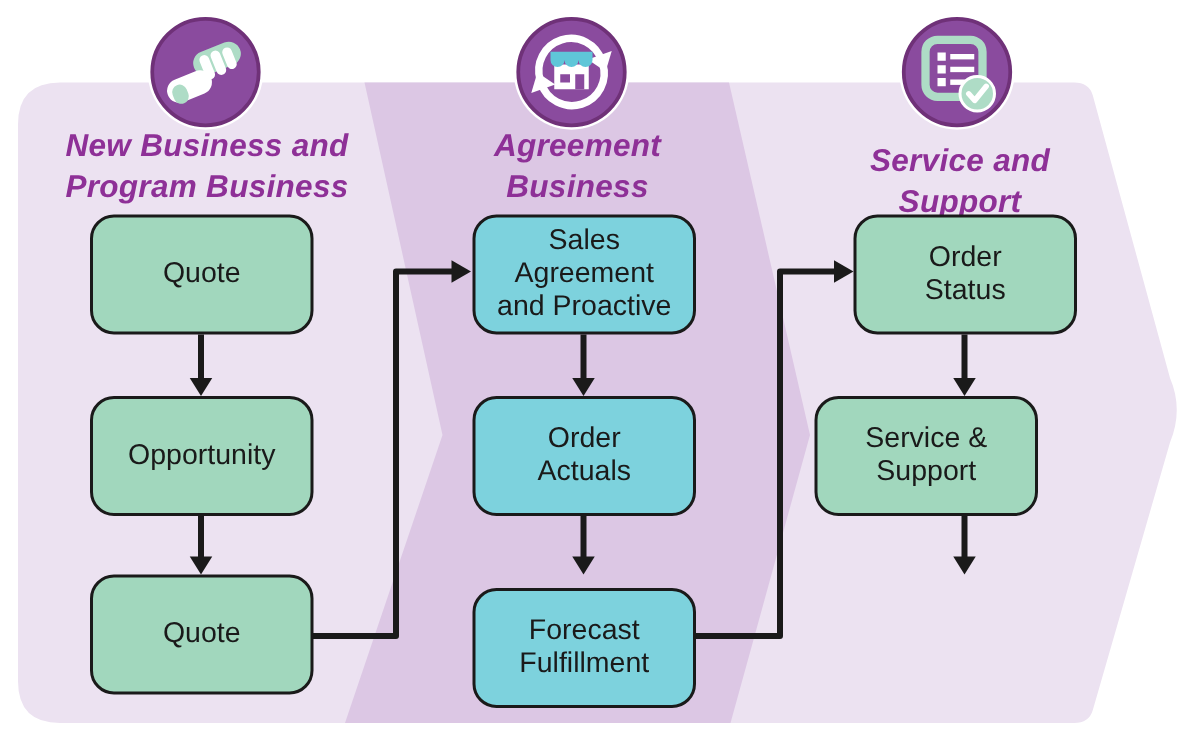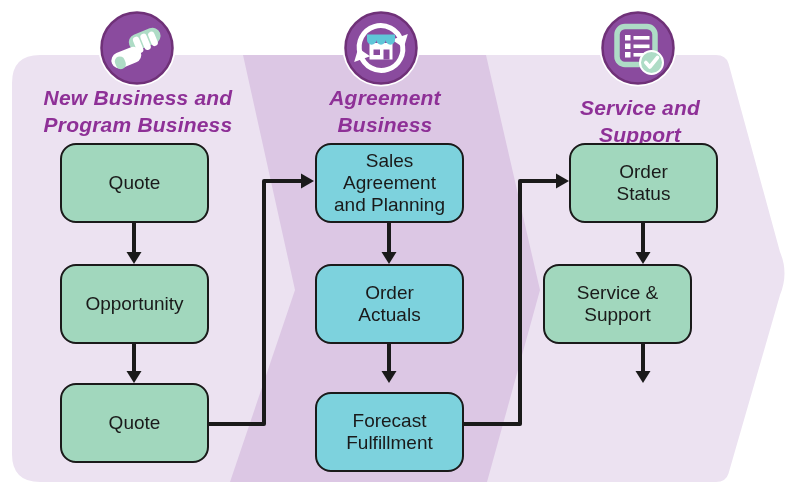--- a/index.html
+++ b/index.html
@@ -125,21 +125,21 @@
   <div class="box green" style="left:60px;top:383px">
     <span>Quote</span>
   </div>
   <div class="box green" style="left:60px;top:264px">
     <span>Opportunity</span>
   </div>
 
   <div class="box cyan" style="left:315px;top:143px">
     <span>Sales
 Agreement
-and Planning</span>
+and Proactive</span>
   </div>
   <div class="box cyan" style="left:315px;top:264px">
     <span>Order
 Actuals</span>
   </div>
   <div class="box cyan" style="left:315px;top:392px">
     <span>Forecast
 Fulfillment</span>
   </div>
 

